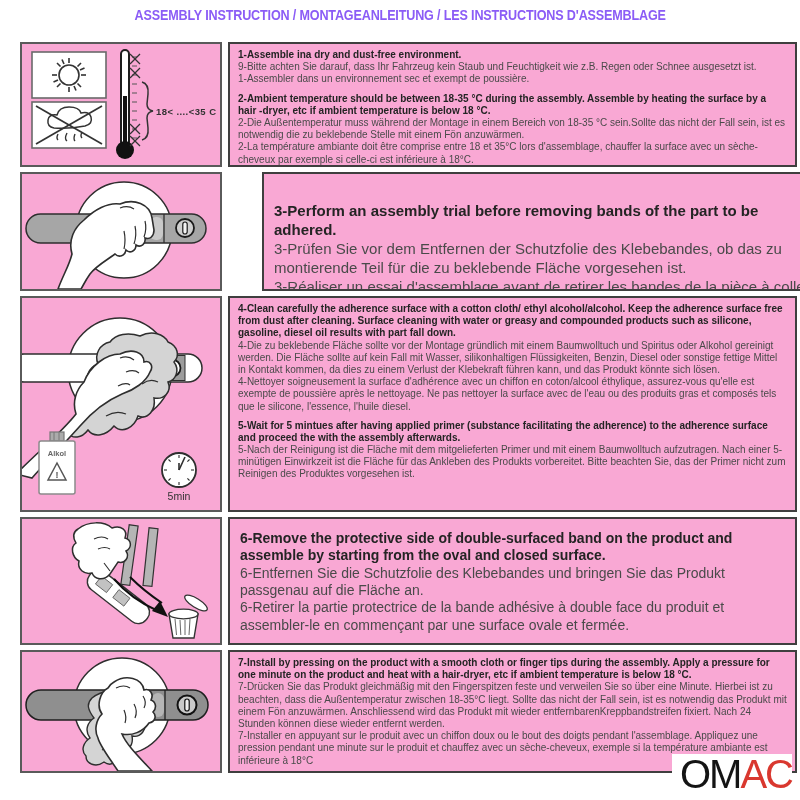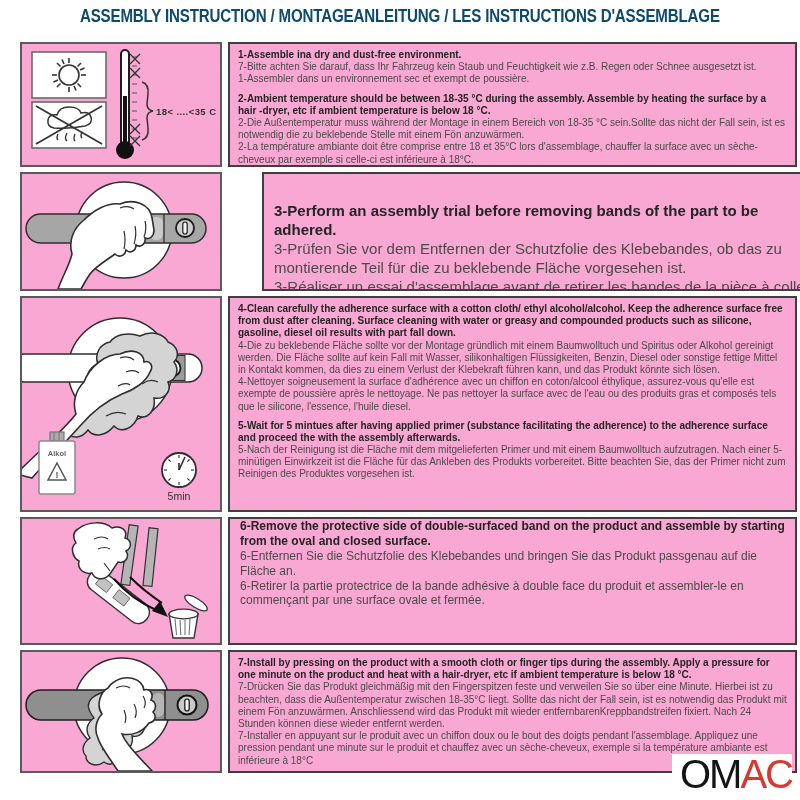--- a/index.html
+++ b/index.html
@@ -1,27 +1,27 @@
 <!DOCTYPE html>
 <html><head>
 <meta charset="utf-8">
 <style>
   html,body{margin:0;padding:0;background:#ffffff;}
   body{width:800px;height:800px;position:relative;font-family:"Liberation Sans",sans-serif;color:#3c3c3c;overflow:hidden;}
-  .page-title{position:absolute;top:6px;left:0;width:800px;text-align:center;font-weight:bold;font-size:18px;color:#0c4a6e;white-space:nowrap;}
+  .page-title{position:absolute;top:6px;left:0;width:800px;text-align:center;font-weight:bold;font-size:15px;color:#8b5cf6;white-space:nowrap;}
   .page-title span{display:inline-block;transform:scaleX(0.84);transform-origin:center;letter-spacing:-0.2px;}
   .row{position:absolute;left:0;width:800px;}
   .cell-left{position:absolute;left:20px;top:0;width:202px;height:100%;border:2px solid #5a5a5a;background:#f9a8d4;box-sizing:border-box;}
   .cell-right{position:absolute;left:228px;top:0;width:569px;height:100%;border:2px solid #3f3f3f;background:#f9a8d4;box-sizing:border-box;overflow:hidden;}
   .cell-right p{margin:0;}
   .cell-right p.b{font-weight:bold;color:#242424;}
   .cell-right p.gap{margin-top:7px;}
   .txt-s{padding:5px 8px;font-size:10px;line-height:1.22;color:#4a4a4a;}
   .txt-m2{padding:27px 10px 0 10px;font-size:15px;line-height:1.27;color:#4a4a4a;margin-left:34px;}
-  .txt-m4{padding:0 10px 0 10px;font-size:12px;line-height:1.24;color:#4a4a4a;}
+  .txt-m4{padding:11px 10px 0 10px;font-size:14px;line-height:1.24;color:#4a4a4a;}
   svg{display:block;}
   .logo{position:absolute;right:8px;bottom:6px;background:#fff;padding-left:8px;font-weight:normal;font-size:40px;letter-spacing:-2px;line-height:1;white-space:nowrap;}
   .logo .lb{color:#141414;}
   .logo .lr{color:#d9382f;}
 </style>
 </head>
 <body>
 
 <div class="page-title"><span>ASSEMBLY INSTRUCTION / MONTAGEANLEITUNG / LES INSTRUCTIONS D'ASSEMBLAGE</span></div>
 
@@ -80,21 +80,21 @@
           <line x1="108" y1="92" x2="118" y2="102"></line>
             <line x1="118" y1="92" x2="108" y2="102"></line>
         </g>
         <path d="M120,38 Q127,40 126,50 L125,60 Q125,66 131,67 Q125,68 125,74 L126,84 Q127,94 120,96" fill="none" stroke="#333" stroke-width="1.5"></path>
         <text x="134" y="71" font-size="9.5" font-weight="bold" fill="#333" textLength="60">18&lt; ....&lt;35 C</text>
       </g>
     </svg>
   </div>
   <div class="cell-right txt-s">
     <p class="b">1-Assemble ina dry and dust-free environment.</p>
-    <p>7-Bitte achten Sie darauf, dass Ihr Fahrzeug kein Staub und Feuchtigkeit wie z.B. Regen oder Schnee ausgesetzt ist.</p>
+    <p>9-Bitte achten Sie darauf, dass Ihr Fahrzeug kein Staub und Feuchtigkeit wie z.B. Regen oder Schnee ausgesetzt ist.</p>
     <p>1-Assembler dans un environnement sec et exempt de poussière.</p>
     <p class="b gap">2-Ambient temperature should be between 18-35 °C during the assembly. Assemble by heating the surface by a hair -dryer, etc if ambient temperature is below 18 °C.</p>
     <p>2-Die Außentemperatur muss während der Montage in einem Bereich von 18-35 °C sein.Sollte das nicht der Fall sein, ist es notwendig die zu beklebende Stelle mit einem Fön anzuwärmen.</p>
     <p>2-La température ambiante doit être comprise entre 18 et 35°C lors d'assemblage, chauffer la surface avec un sèche-cheveux par exemple si celle-ci est inférieure à 18°C.</p>
   </div>
 </div>
 
 <div class="row" style="top:172px;height:119px;">
   <div class="cell-left">
     <svg viewBox="0 0 198 115" width="198" height="115">

